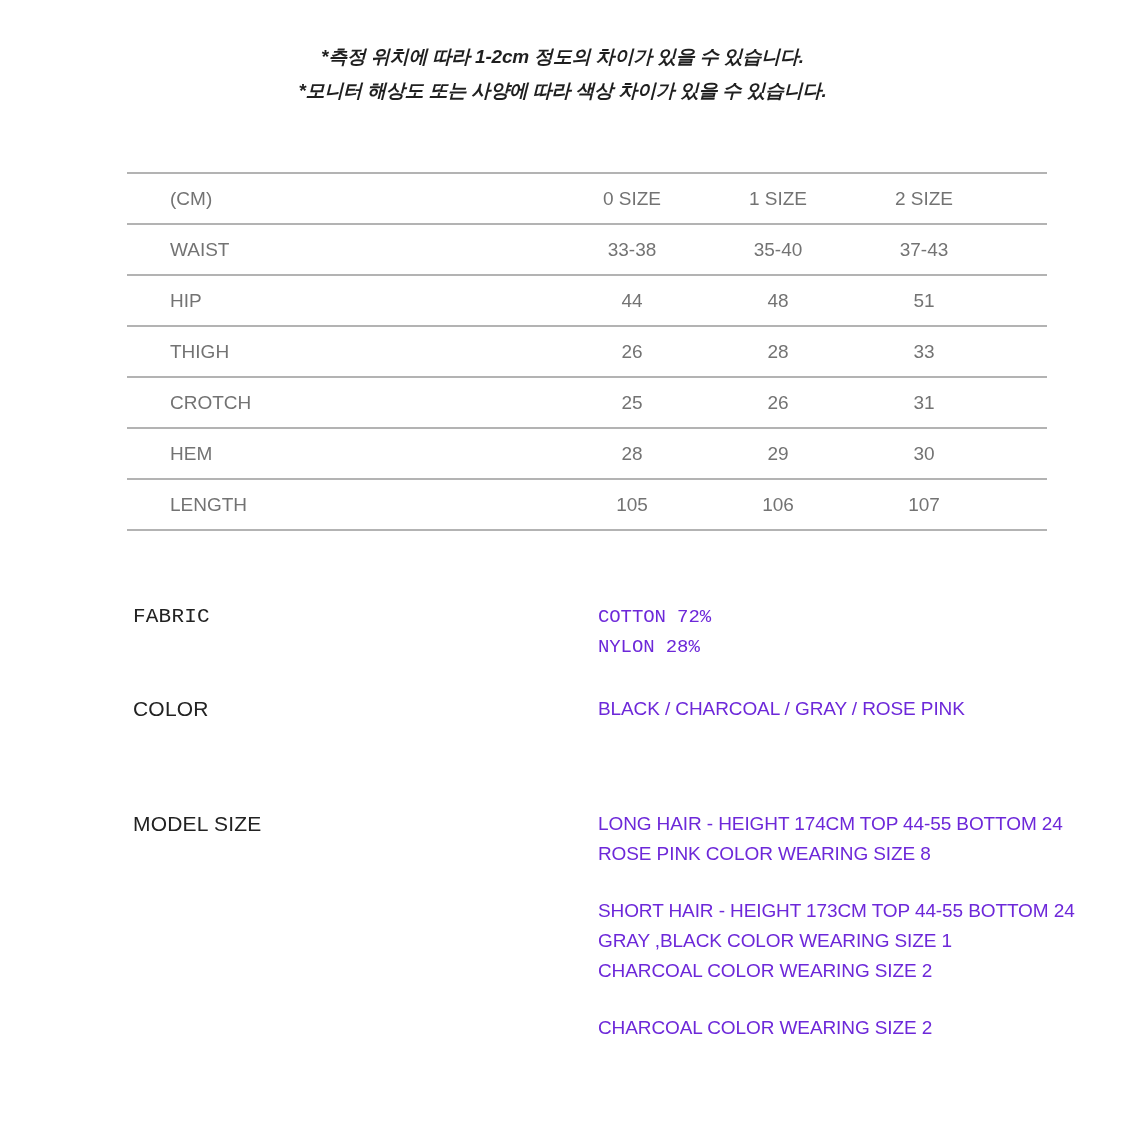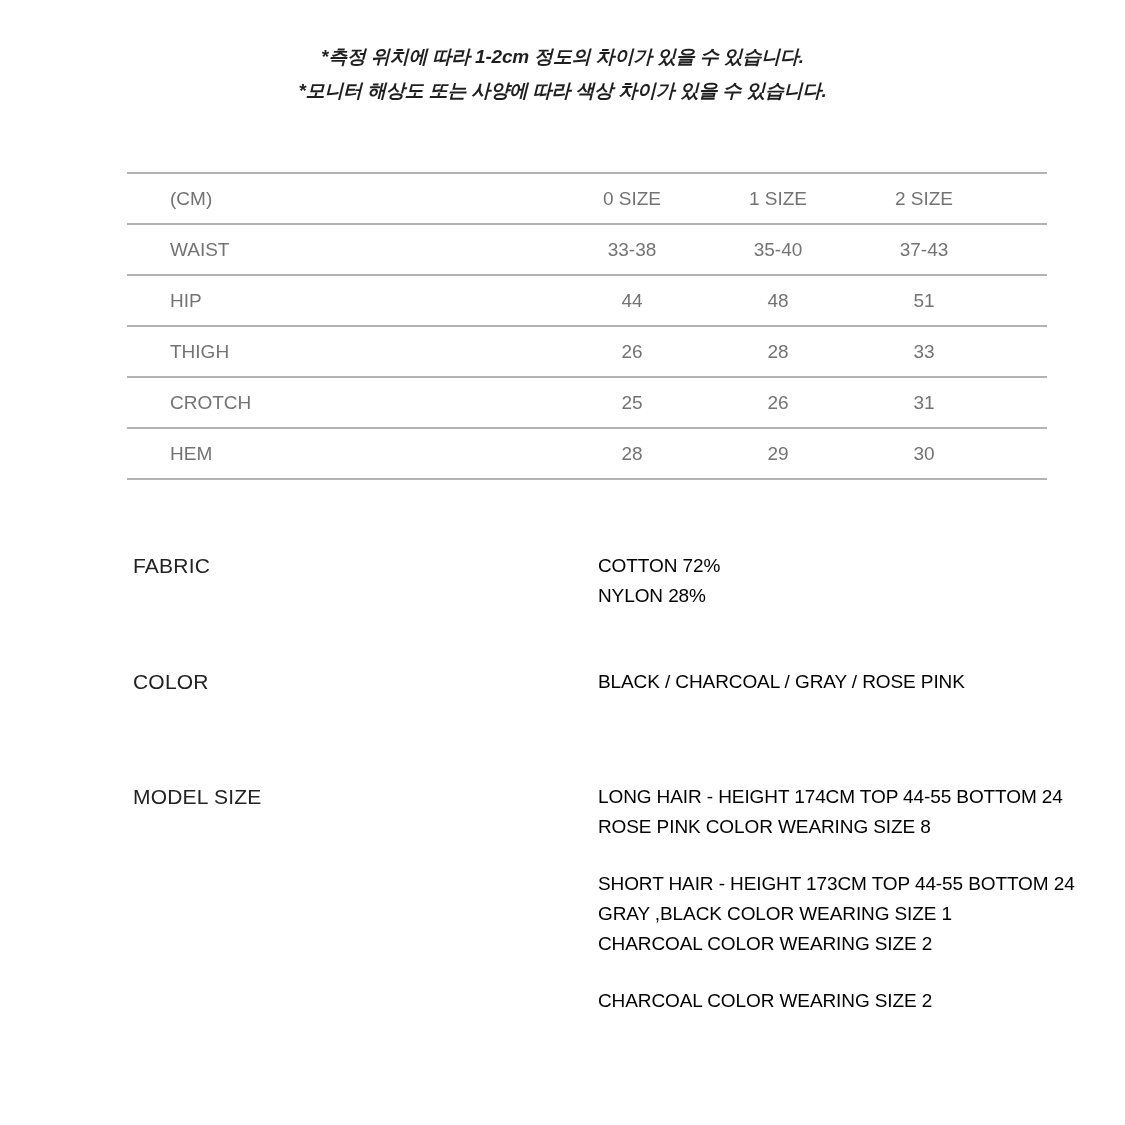--- a/index.html
+++ b/index.html
@@ -66,24 +66,24 @@
     width: 465px;
     flex: 0 0 465px;
     font-size: 21px;
     color: #222222;
     letter-spacing: 0.2px;
     line-height: 30px;
   }
   .spec-value {
     font-size: 19px;
     line-height: 30px;
-    color: #000000;
+    color: #6d28d9;
     letter-spacing: -0.1px;
   }
-  .spec-fabric { margin-bottom: 56px; }
+  .spec-fabric { margin-bottom: 32px; font-family: Liberation Mono, monospace; }
   .spec-color  { margin-bottom: 85px; }
   .para { margin: 0 0 27px 0; }
   .para:last-child { margin-bottom: 0; }
 </style>
 </head>
 <body>
 
 <div class="notice">
   <div>*측정 위치에 따라 1-2cm 정도의 차이가 있을 수 있습니다.</div>
   <div>*모니터 해상도 또는 사양에 따라 색상 차이가 있을 수 있습니다.</div>
@@ -133,20 +133,27 @@
       <td class="value-cell">31</td>
       <td></td>
     </tr>
     <tr>
       <td class="label-cell">HEM</td>
       <td class="value-cell">28</td>
       <td class="value-cell">29</td>
       <td class="value-cell">30</td>
       <td></td>
     </tr>
+    <tr>
+      <td class="label-cell">LENGTH</td>
+      <td class="value-cell">105</td>
+      <td class="value-cell">106</td>
+      <td class="value-cell">107</td>
+      <td></td>
+    </tr>
   </tbody>
 </table>
 
 <div class="specs">
 
   <div class="spec spec-fabric">
     <div class="spec-label">FABRIC</div>
     <div class="spec-value">
       <div>COTTON 72%</div>
       <div>NYLON 28%</div>

